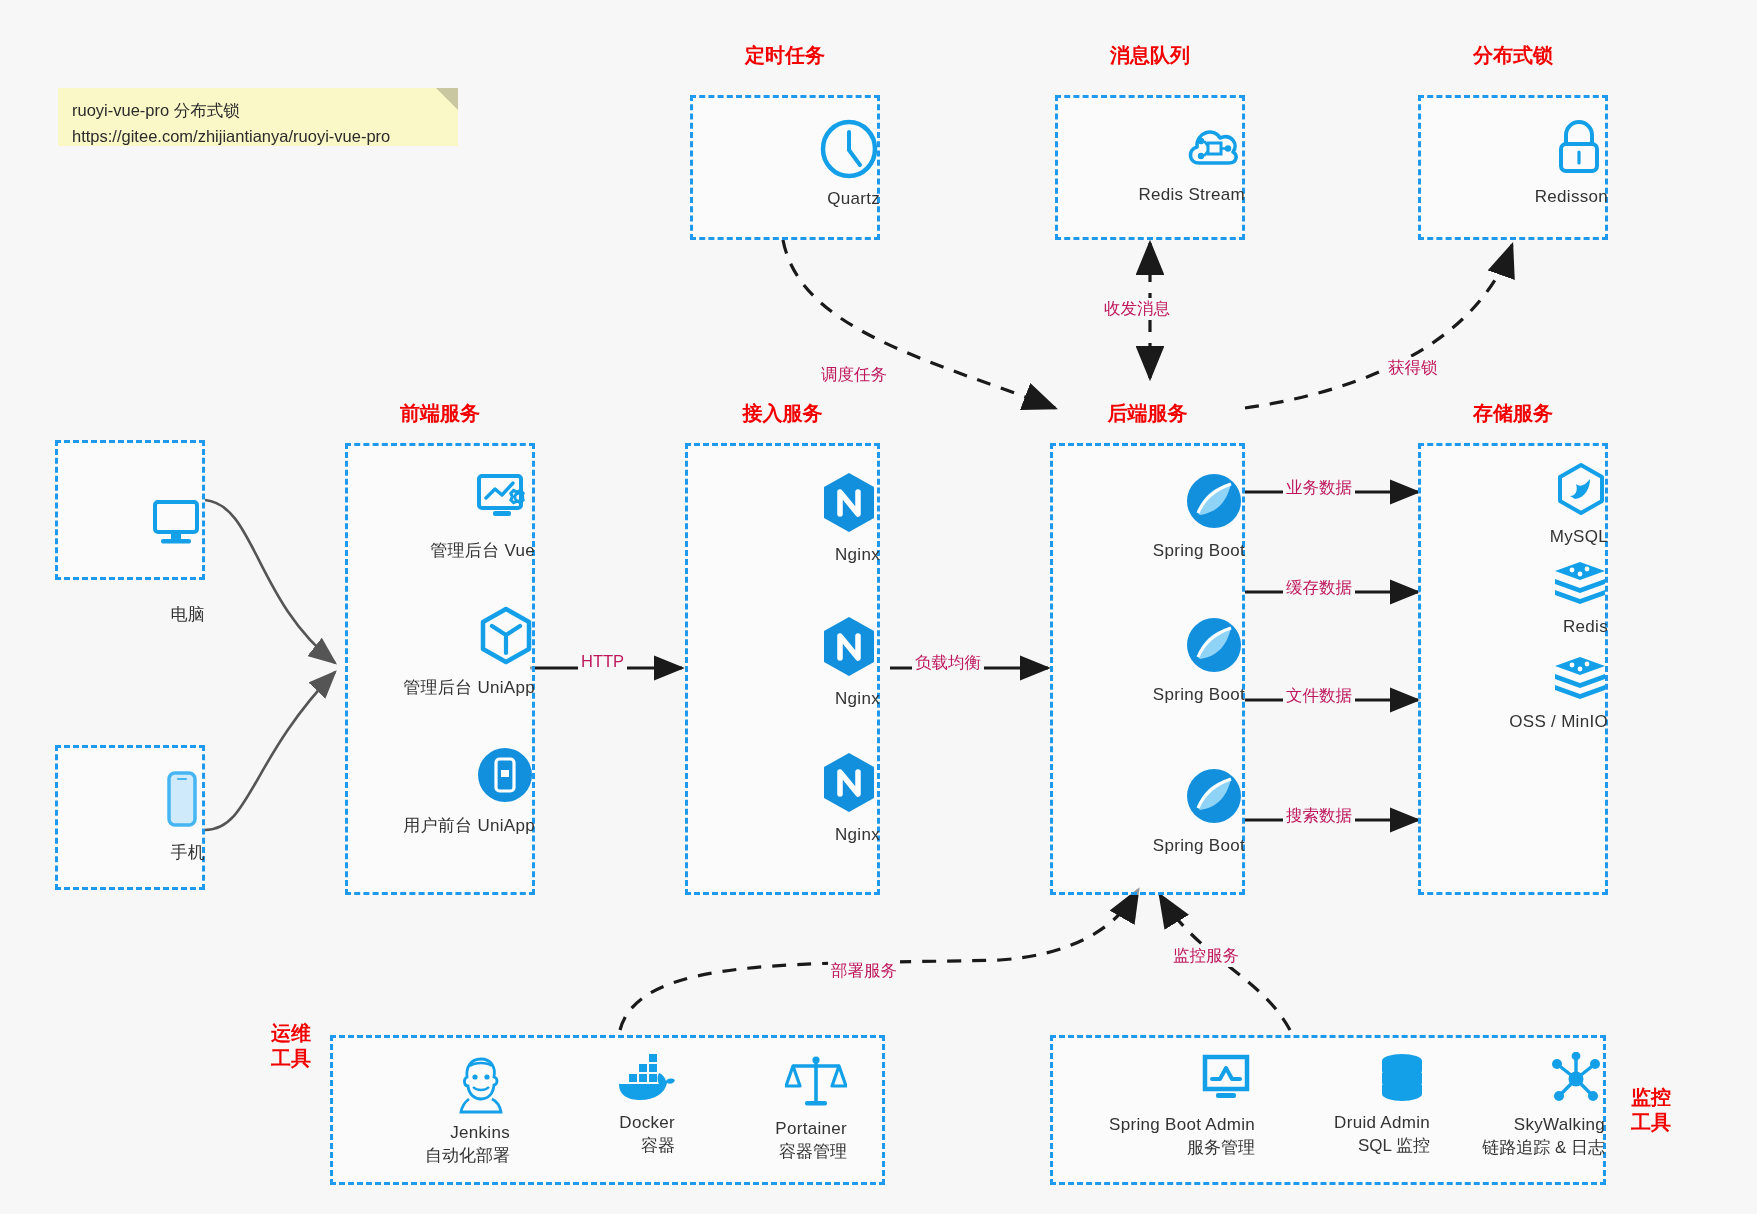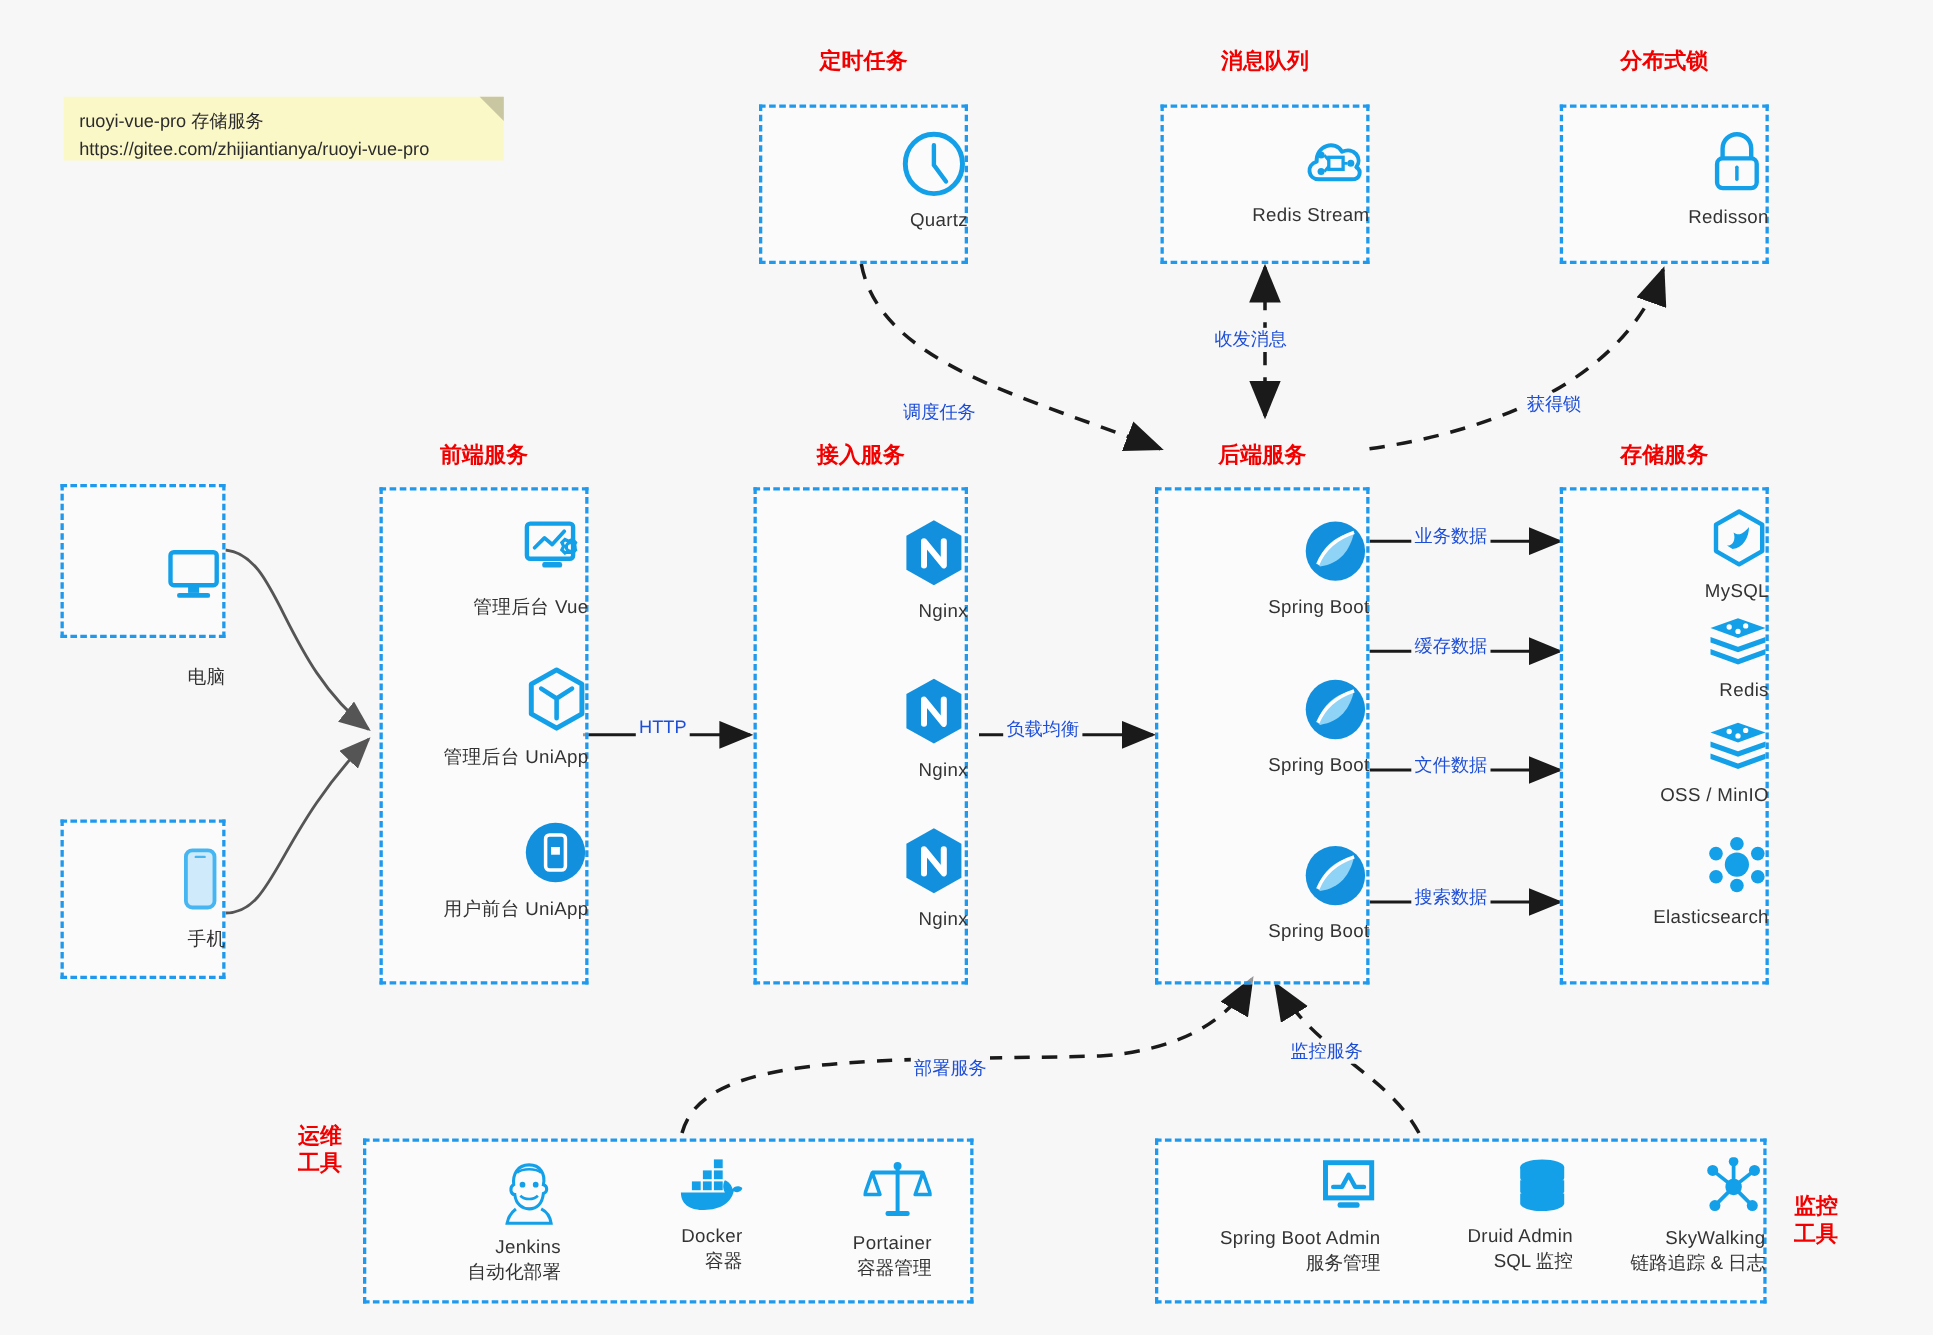--- a/index.html
+++ b/index.html
@@ -72,39 +72,39 @@
     font-size: 17px;
     color: #333;
     white-space: nowrap;
     margin-top: 1px;
   }
 
   
   .elabel {
     position: absolute;
     font-size: 16.5px;
-    color: #1d4ed8;
+    color: #be185d;
     background: #f7f7f7;
     padding: 0 3px;
     white-space: nowrap;
   }
   svg.wires {
     position: absolute; left: 0; top: 0;
     width: 1757px; height: 1214px;
     pointer-events: none;
   }
 </style>
 </head>
 <body>
 
 <div id="canvas">
 
   <div class="note">
     <div class="fold"></div>
-    <div class="note-line">ruoyi-vue-pro 存储服务</div>
+    <div class="note-line">ruoyi-vue-pro 分布式锁</div>
     <div class="note-line">https://gitee.com/zhijiantianya/ruoyi-vue-pro</div>
   </div>
 
   <svg class="wires" viewBox="0 0 1757 1214">
     <defs>
       <marker id="arrGray" markerWidth="11" markerHeight="9" refX="10" refY="4.5" orient="auto">
         <path d="M0,0 L11,4.5 L0,9 z" fill="#555"></path>
       </marker>
       <marker id="arrDark" markerWidth="11" markerHeight="9" refX="10" refY="4.5" orient="auto">
         <path d="M0,0 L11,4.5 L0,9 z" fill="#1a1a1a"></path>
@@ -353,34 +353,20 @@
         <path d="M3 19 L28 28 L53 19 L53 24 L28 33 L3 24 Z" fill="#13a0e8"></path>
         <path d="M3 30 L28 39 L53 30 L53 35 L28 44 L3 35 Z" fill="#13a0e8"></path>
         <circle cx="20" cy="10" r="2.4" fill="#ffffff"></circle>
         <circle cx="35" cy="9" r="2.4" fill="#ffffff"></circle>
         <circle cx="28" cy="14" r="2.4" fill="#ffffff"></circle>
       </svg>
     </span>
     <span class="lbl">OSS / MinIO</span>
   </div>
 
-  <div class="node" style="left:1418px; top:760px; width:190px;">
-    <span class="ico">
-      <svg width="58" height="54" viewBox="0 0 58 54">
-        <circle cx="29" cy="26" r="11" fill="#13a0e8"></circle>
-        <circle cx="29" cy="7" r="6.2" fill="#13a0e8"></circle>
-        <circle cx="29" cy="45" r="6.2" fill="#13a0e8"></circle>
-        <circle cx="10" cy="16" r="6.2" fill="#13a0e8"></circle>
-        <circle cx="48" cy="16" r="6.2" fill="#13a0e8"></circle>
-        <circle cx="10" cy="37" r="6.2" fill="#13a0e8"></circle>
-        <circle cx="48" cy="37" r="6.2" fill="#13a0e8"></circle>
-      </svg>
-    </span>
-    <span class="lbl">Elasticsearch</span>
-  </div>
 
   <div class="gtitle vstack" style="left:255px; top:1021px; width:72px;">
     <div>运维</div>
     <div>工具</div>
   </div>
   <div class="gbox" style="left:330px; top:1035px; width:555px; height:150px;"></div>
 
   <div class="node" style="left:345px; top:1052px; width:165px;">
     <span class="ico">
       <svg width="58" height="62" viewBox="0 0 58 62">

